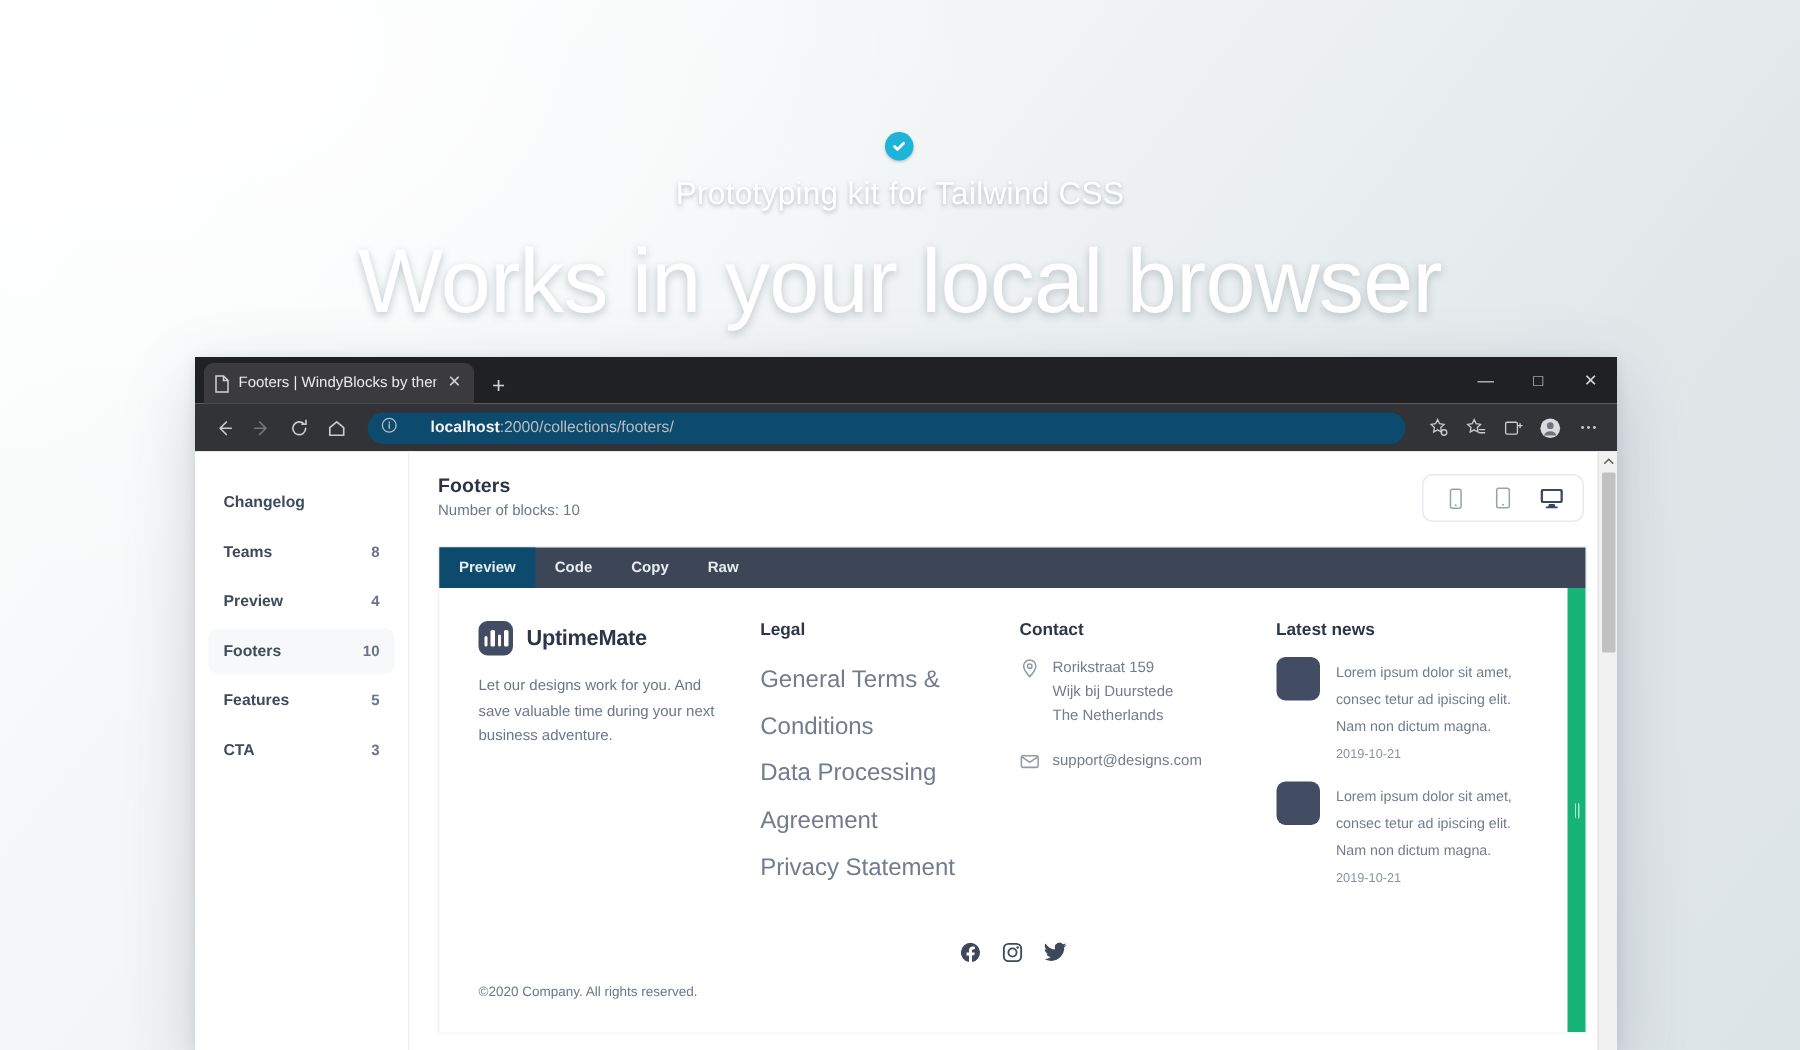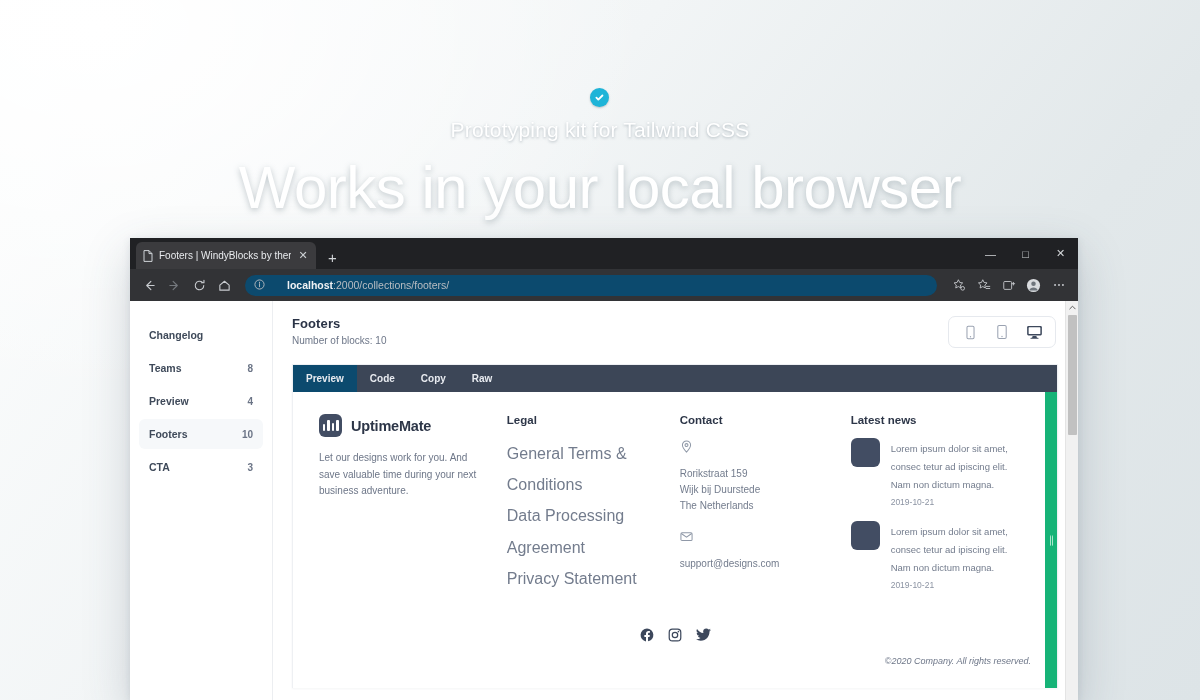--- a/index.html
+++ b/index.html
@@ -151,31 +151,31 @@
     display: flex; align-items: flex-end; justify-content: center; gap: 2px;
     padding-bottom: 6px;
   }
   .bar { width: 2.5px; background: #ffffff; border-radius: 1px; }
   .brand-name { font-size: 14.5px; font-weight: 700; color: #2d3648; letter-spacing: -.2px; }
   .brand-desc { margin-top: 13px; font-size: 10px; line-height: 1.65; color: #6d7688; }
 
   .fcol h4 { font-size: 11.5px; font-weight: 700; color: #2d3648; margin-bottom: 12px; }
   .flink { font-size: 16px; color: #737c8d; line-height: 1.95; }
 
-  .contact-row { display: flex; gap: 9px; margin-bottom: 13px; flex-direction: column; }
+  .contact-row { display: flex; gap: 9px; margin-bottom: 13px; }
   .contact-ico { width: 13px; flex: 0 0 13px; color: #9099a8; padding-top: 1px; }
   .contact-txt { font-size: 10px; color: #737c8d; line-height: 1.62; }
 
   .news-item { display: flex; gap: 11px; margin-bottom: 14px; }
   .news-thumb { width: 29px; height: 29px; flex: 0 0 29px; border-radius: 6px; background: #424d63; }
   .news-body { flex: 1 1 auto; }
   .news-text { font-size: 9.5px; color: #737c8d; line-height: 1.58; }
   .news-date { font-size: 8.5px; color: #8b93a2; margin-top: 5px; }
 
-  .fbottom { text-align: right; padding: 24px 0 22px 0; font-style: italic; }
+  .fbottom { text-align: left; padding: 24px 0 22px 0; }
   .socials { display: flex; justify-content: center; gap: 14px; color: #3d485c; }
   .socials span { display: inline-flex; }
   .copyright { font-size: 9px; color: #6d7688; margin-top: 14px; }
 
   
   .resize-handle {
     position: absolute; right: 0; top: 0; bottom: 0; width: 12px;
     background: #16b377; display: flex; align-items: center; justify-content: center;
   }
   .grip { width: 3px; height: 11px; border-radius: 2px;
@@ -305,20 +305,24 @@
         <span>Teams</span>
         <span class="nav-count">8</span>
       </div>
       <div class="nav-item">
         <span>Preview</span>
         <span class="nav-count">4</span>
       </div>
       <div class="nav-item active">
         <span>Footers</span>
         <span class="nav-count">10</span>
+      </div>
+      <div class="nav-item">
+        <span>Features</span>
+        <span class="nav-count">5</span>
       </div>
       <div class="nav-item">
         <span>CTA</span>
         <span class="nav-count">3</span>
       </div>
     </div>
 
     <div class="main">
 
       <div class="page-head">

